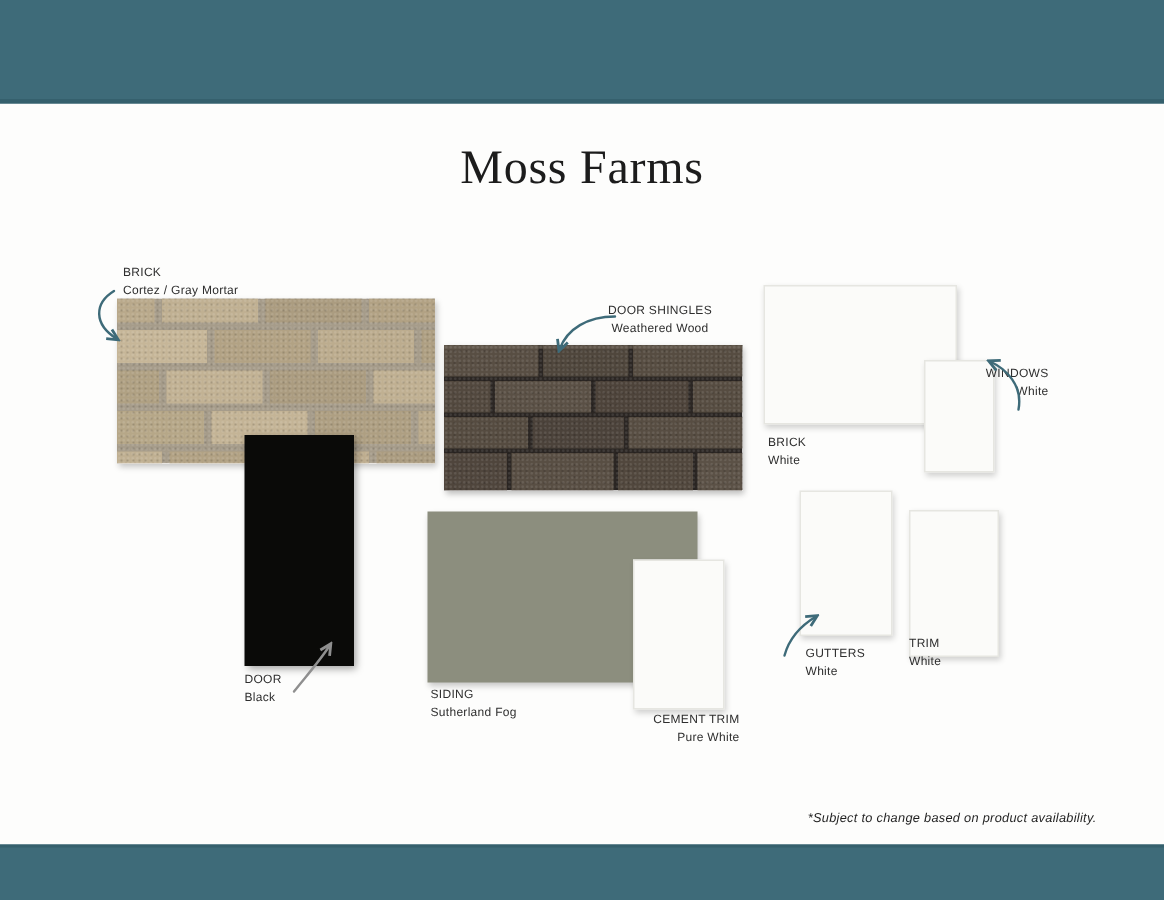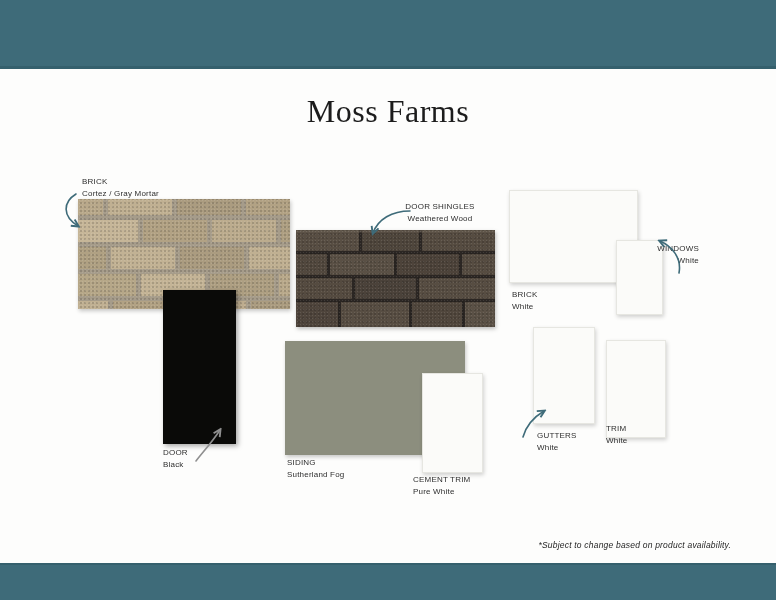--- a/index.html
+++ b/index.html
@@ -41,21 +41,21 @@
 
   .lab{position:absolute;font-size:8px;line-height:11.5px;color:#2e2e2e;letter-spacing:.2px;white-space:nowrap;}
   .lab .l1{display:block;}
   .lab .l2{display:block;}
   .lab-brick{left:82px;top:176px;}
   .lab-roof{left:398px;top:201px;width:84px;text-align:center;}
   .lab-garage{left:512px;top:289px;}
   .lab-windows{right:77px;top:223px;text-align:right;margin-top:20px;}
   .lab-door{left:163px;top:447px;}
   .lab-siding{left:287px;top:457px;}
-  .lab-cement{left:413px;top:474px;width:80px;text-align:left;}
+  .lab-cement{left:413px;top:474px;width:80px;text-align:right;}
   .lab-gutters{left:537px;top:430px;}
   .lab-trim{left:606px;top:423px;}
 
   .footnote{position:absolute;right:45px;top:540px;font-size:8.5px;color:#1f1f1f;letter-spacing:.2px;font-style:italic;}
 
   .arrow-layer{position:absolute;left:0;top:0;width:776px;height:600px;pointer-events:none;}
   .arrow-teal{stroke:var(--arrow);fill:none;stroke-width:1.6;stroke-linecap:round;}
   .arrow-gray{stroke:var(--arrow_gray);fill:none;stroke-width:1.6;stroke-linecap:round;}
   .mk-teal{stroke:var(--arrow);fill:none;stroke-width:1.8;}
   .mk-gray{stroke:var(--arrow_gray);fill:none;stroke-width:1.8;}

